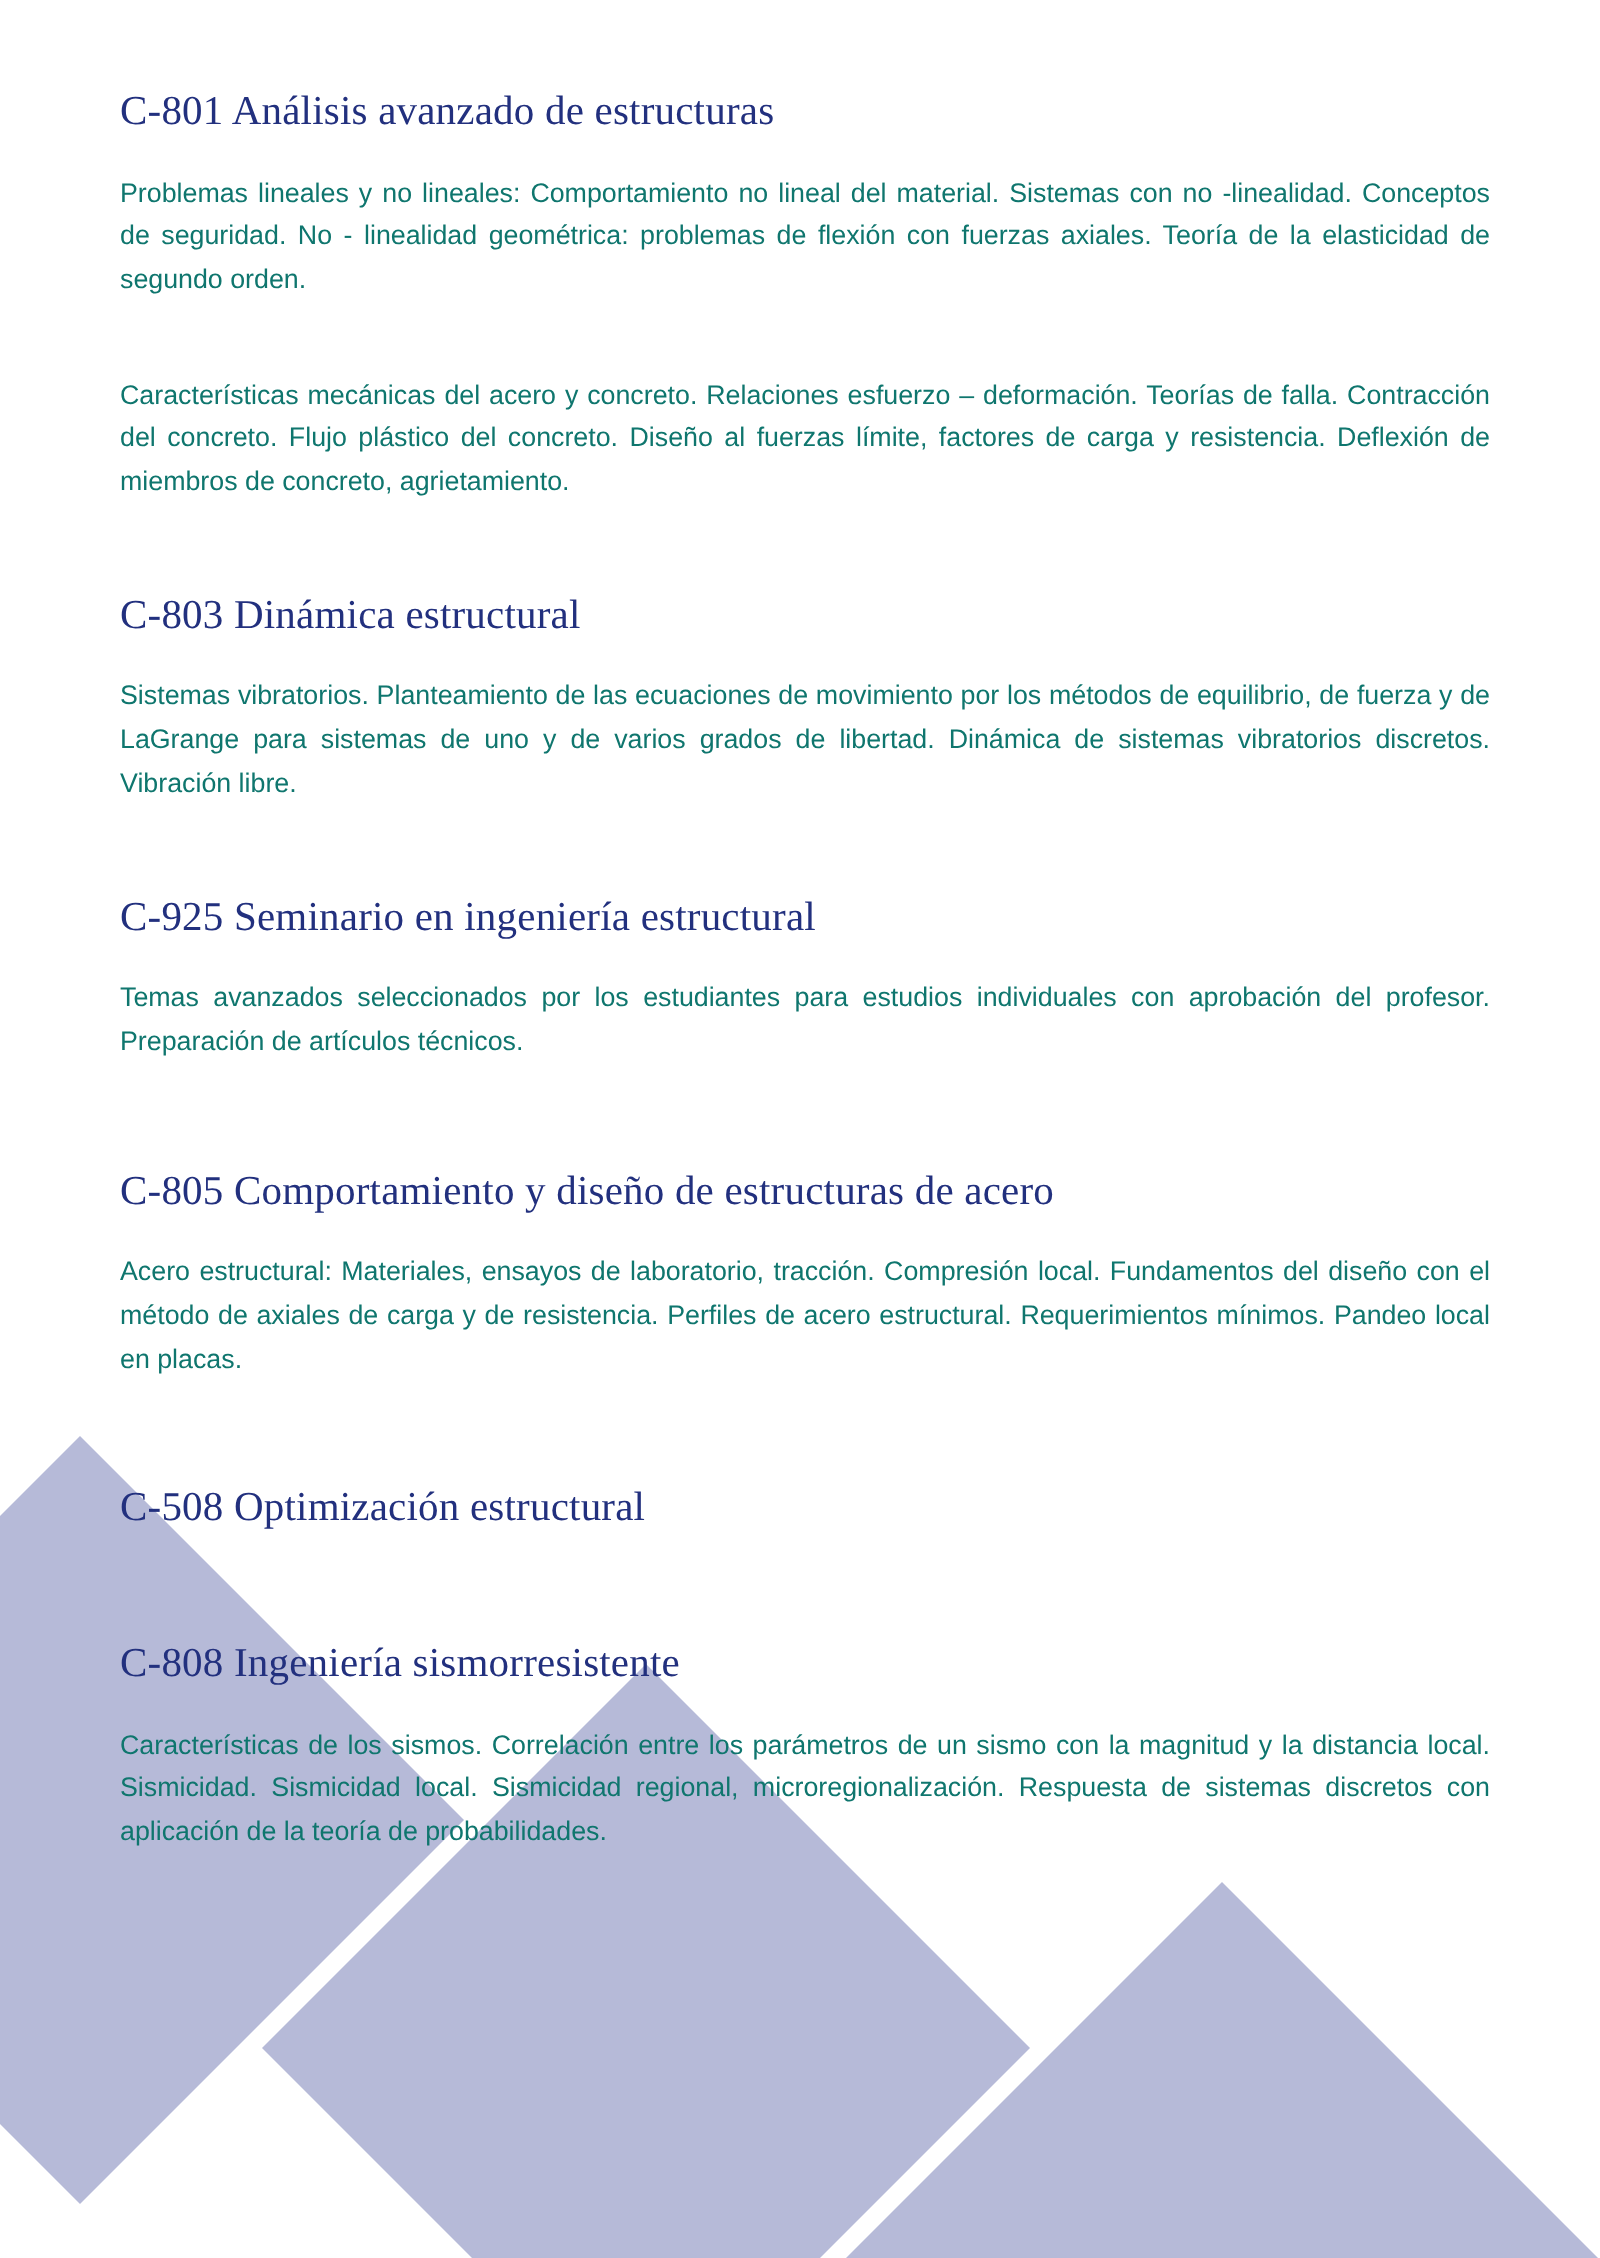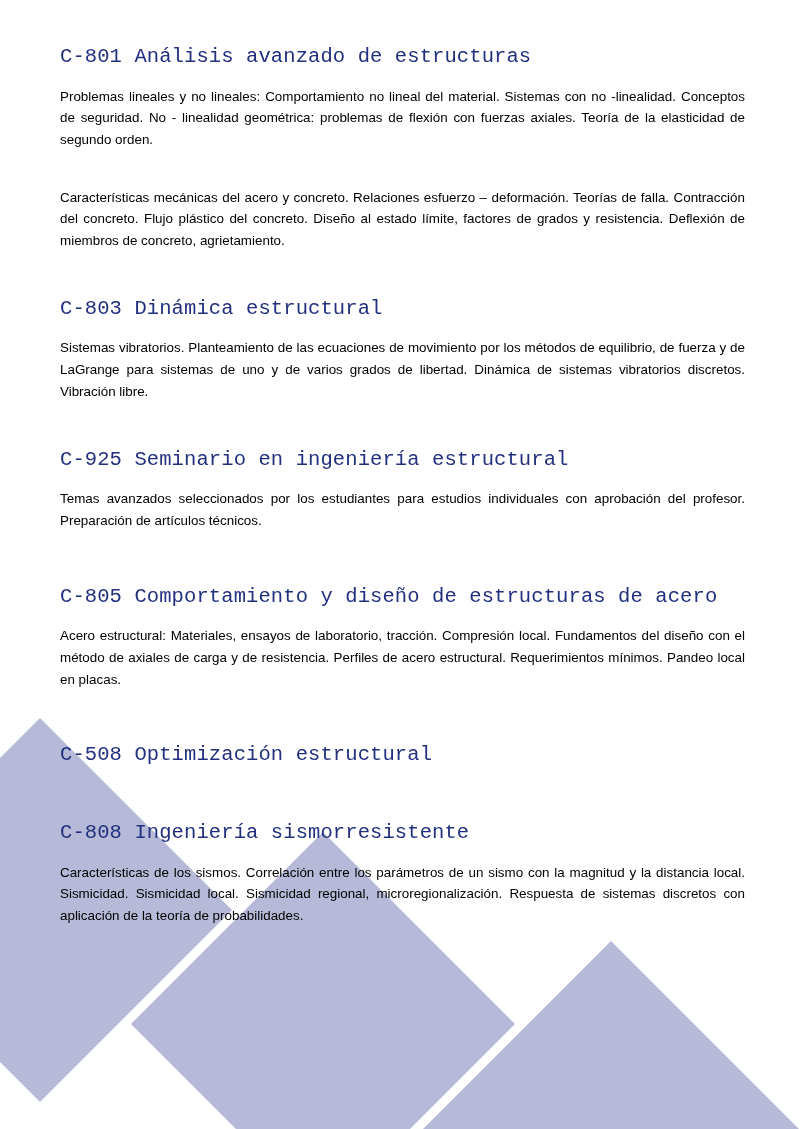--- a/index.html
+++ b/index.html
@@ -41,31 +41,31 @@
     margin: 0 0 36px 0;
   }
 
   .course:last-child {
     margin-bottom: 18px;
   }
 
   .course-title {
     margin: 0 0 16px 0;
     color: #22307e;
-    font-family: Liberation Mono, monospace;
+    font-family: Liberation Serif, serif;
     font-size: 20.5px;
     font-weight: 400;
     letter-spacing: 0.1px;
     line-height: 1.25;
     white-space: nowrap;
   }
 
   .course-desc {
     margin: 0;
-    color: #000000;
+    color: #0f766e;
     font-family: "Liberation Sans", sans-serif;
     font-size: 13.4px;
     font-weight: 400;
     line-height: 1.62;
     text-align: justify;
     text-justify: inter-word;
     max-width: 686px;
   }
 
   
@@ -87,21 +87,21 @@
   </svg>
 
   <div id="content">
 
     <section class="course">
       <h2 class="course-title">C-801 Análisis avanzado de estructuras</h2>
       <p class="course-desc">Problemas lineales y no lineales: Comportamiento no lineal del material. Sistemas con no -linealidad. Conceptos de seguridad. No - linealidad geométrica: problemas de flexión con fuerzas axiales. Teoría de la elasticidad de segundo orden.</p>
     </section>
 
     <section class="course gap-lg">
-      <p class="course-desc">Características mecánicas del acero y concreto. Relaciones esfuerzo – deformación. Teorías de falla. Contracción del concreto. Flujo plástico del concreto. Diseño al estado límite, factores de grados y resistencia. Deflexión de miembros de concreto, agrietamiento.</p>
+      <p class="course-desc">Características mecánicas del acero y concreto. Relaciones esfuerzo – deformación. Teorías de falla. Contracción del concreto. Flujo plástico del concreto. Diseño al fuerzas límite, factores de carga y resistencia. Deflexión de miembros de concreto, agrietamiento.</p>
     </section>
 
     <section class="course gap-lg">
       <h2 class="course-title">C-803 Dinámica estructural</h2>
       <p class="course-desc">Sistemas vibratorios. Planteamiento de las ecuaciones de movimiento por los métodos de equilibrio, de fuerza y de LaGrange para sistemas de uno y de varios grados de libertad. Dinámica de sistemas vibratorios discretos. Vibración libre.</p>
     </section>
 
     <section class="course gap-xl">
       <h2 class="course-title">C-925 Seminario en ingeniería estructural</h2>
       <p class="course-desc">Temas avanzados seleccionados por los estudiantes para estudios individuales con aprobación del profesor. Preparación de artículos técnicos.</p>

